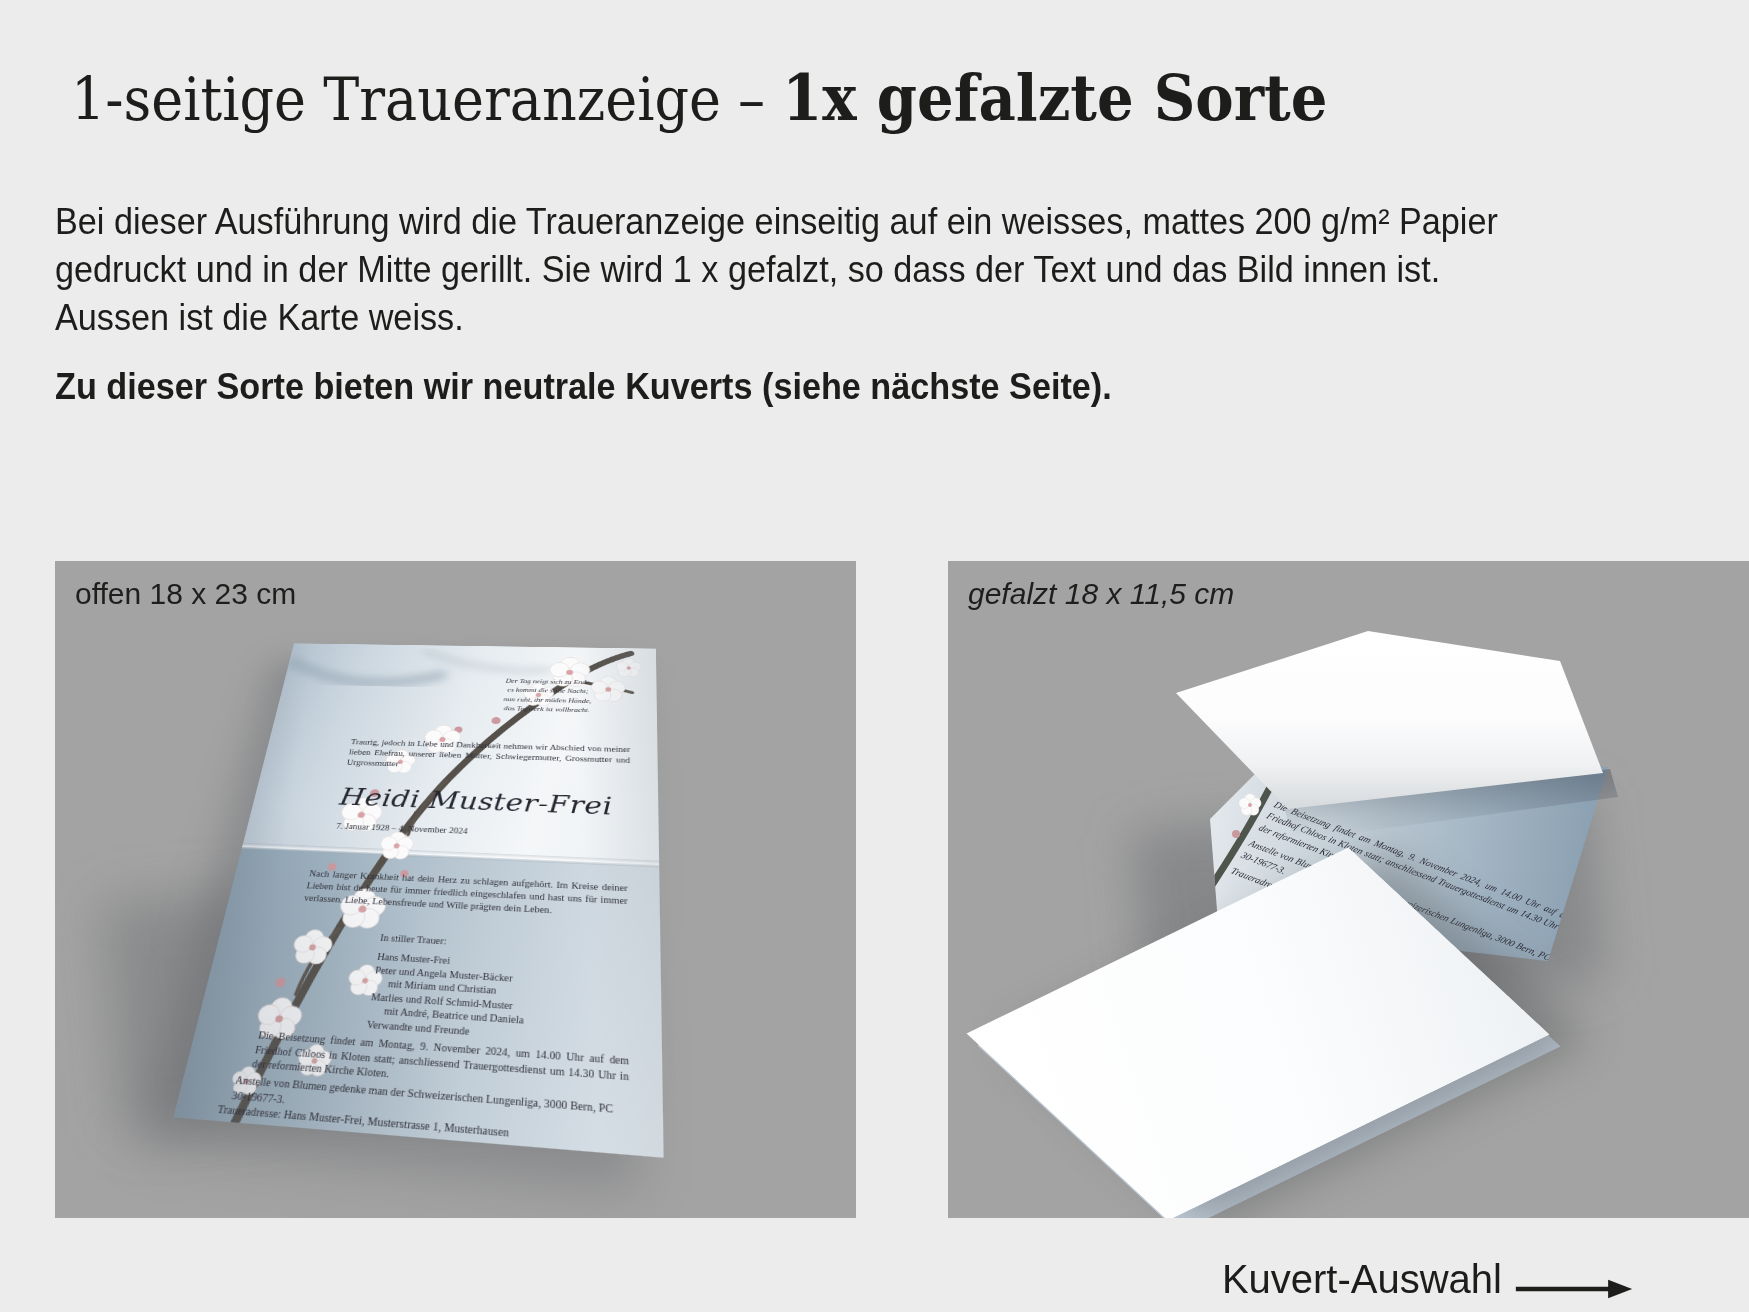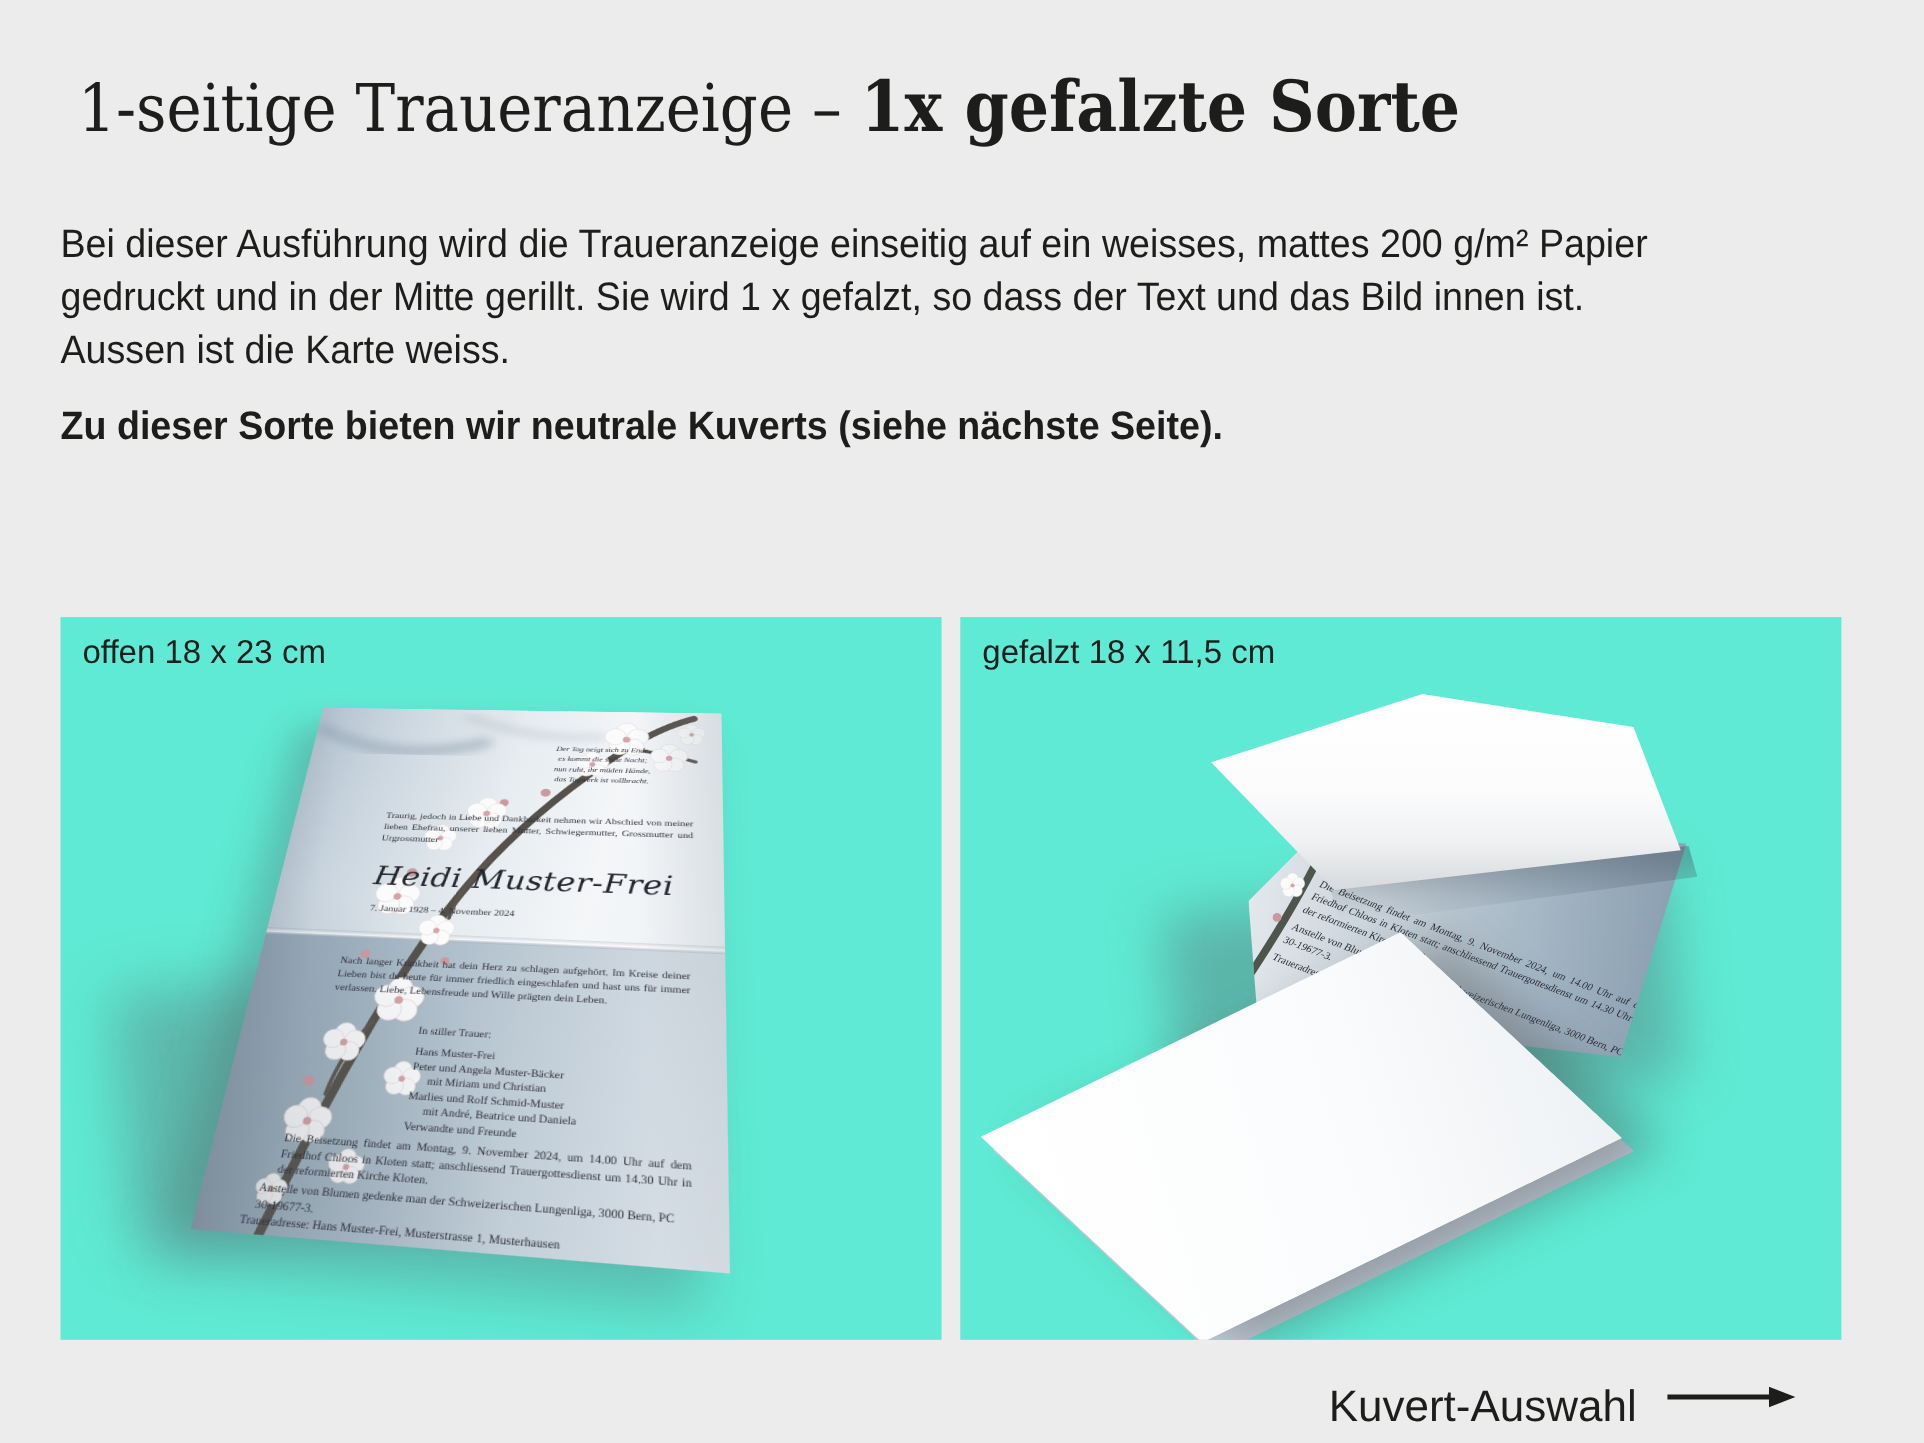--- a/index.html
+++ b/index.html
@@ -16,23 +16,23 @@
   .t-bold{font-weight:700;font-size:64px;}
   .intro{
     position:absolute;left:55px;top:198px;width:1560px;margin:0;
     font-size:36px;line-height:1.34;transform:scaleX(.95);transform-origin:0 0;
   }
   .note{
     position:absolute;left:55px;top:366px;width:1560px;margin:0;
     font-size:36px;font-weight:700;transform:scaleX(.95);transform-origin:0 0;
   }
   
-  .panel{position:absolute;top:561px;width:801px;height:657px;background:#5eead4;overflow:hidden;}
+  .panel{position:absolute;top:561px;width:801px;height:657px;background:#a3a3a3;overflow:hidden;}
   .panel-left{left:55px;}
-  .panel-right{left:873px;}
+  .panel-right{left:948px;font-style:italic;}
   .panel-label{position:absolute;left:20px;top:16px;font-size:30px;color:#1e1e1c;z-index:30;}
   
   .open-shadow{
     position:absolute;left:55px;top:320px;width:500px;height:230px;
     background:rgba(88,91,95,.34);filter:blur(26px);transform:rotate(-5deg);
   }
   .open-card{
     position:absolute;left:180px;top:10px;width:420px;height:565px;
     transform:perspective(950px) rotateX(32deg) rotateY(-5deg) rotateZ(6deg);
     transform-origin:50% 50%;
@@ -99,21 +99,21 @@
     background:#c3cfdb;
   }
   .front-card{
     position:absolute;left:85px;top:318px;width:450px;height:310px;
     transform:scaleY(.78) rotate(-32deg) skewX(8deg);
     background:linear-gradient(115deg,#ffffff 0%,#fbfcfd 55%,#eef1f4 100%);
     box-shadow:26px 28px 46px rgba(70,73,77,.38);
   }
   
   .footer{
-    position:absolute;right:115px;bottom:10px;display:flex;align-items:flex-start;gap:26px;
+    position:absolute;right:115px;bottom:10px;display:flex;align-items:flex-end;gap:12px;
     font-size:40px;color:#1d1d1b;text-decoration:none;cursor:pointer;
   }
   .arrow{width:120px;height:26px;display:block;}
 </style>
 </head>
 <body>
 
 <h1 class="title">
   <span class="title-inner">
     <span class="t-reg">1-seitige Traueranzeige – </span><span class="t-bold">1x gefalzte Sorte</span>

